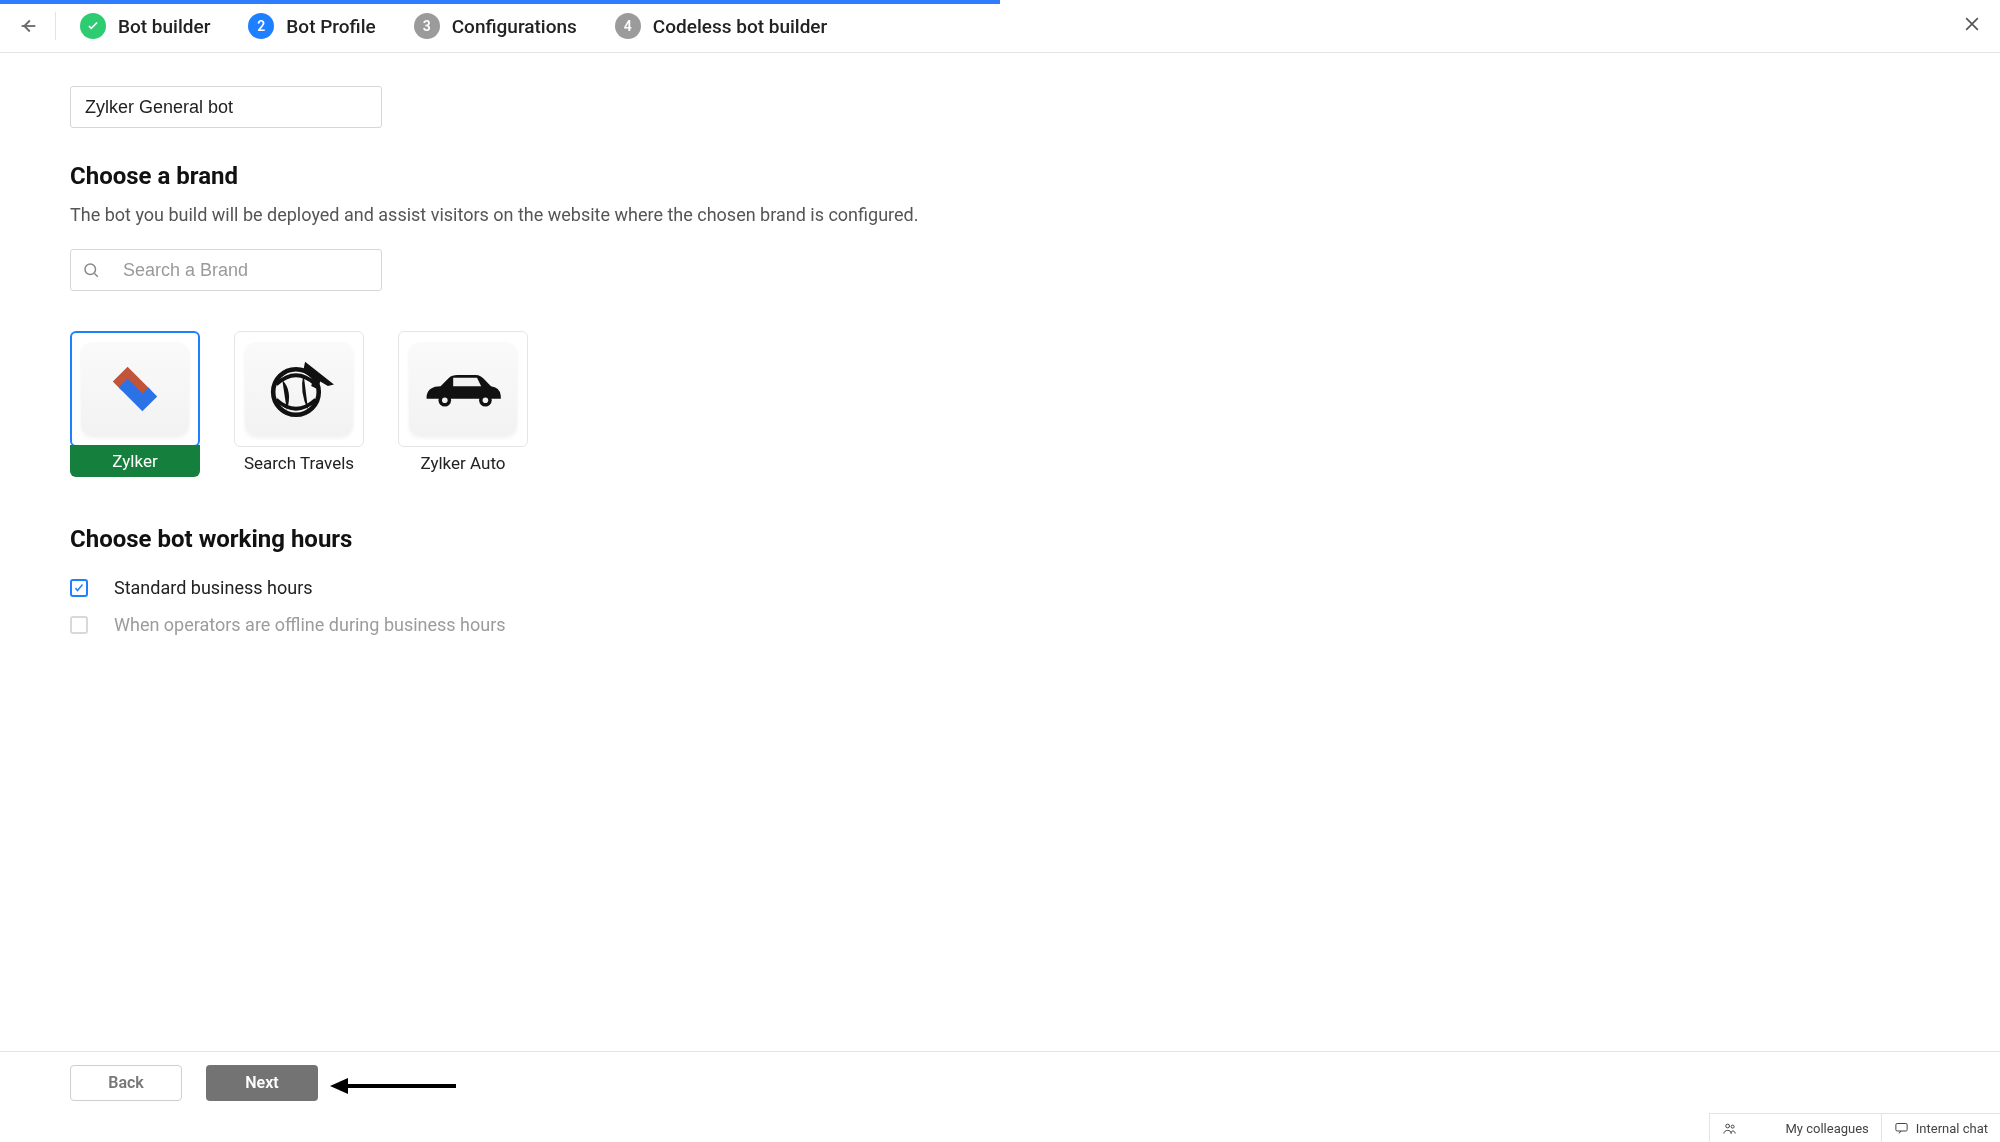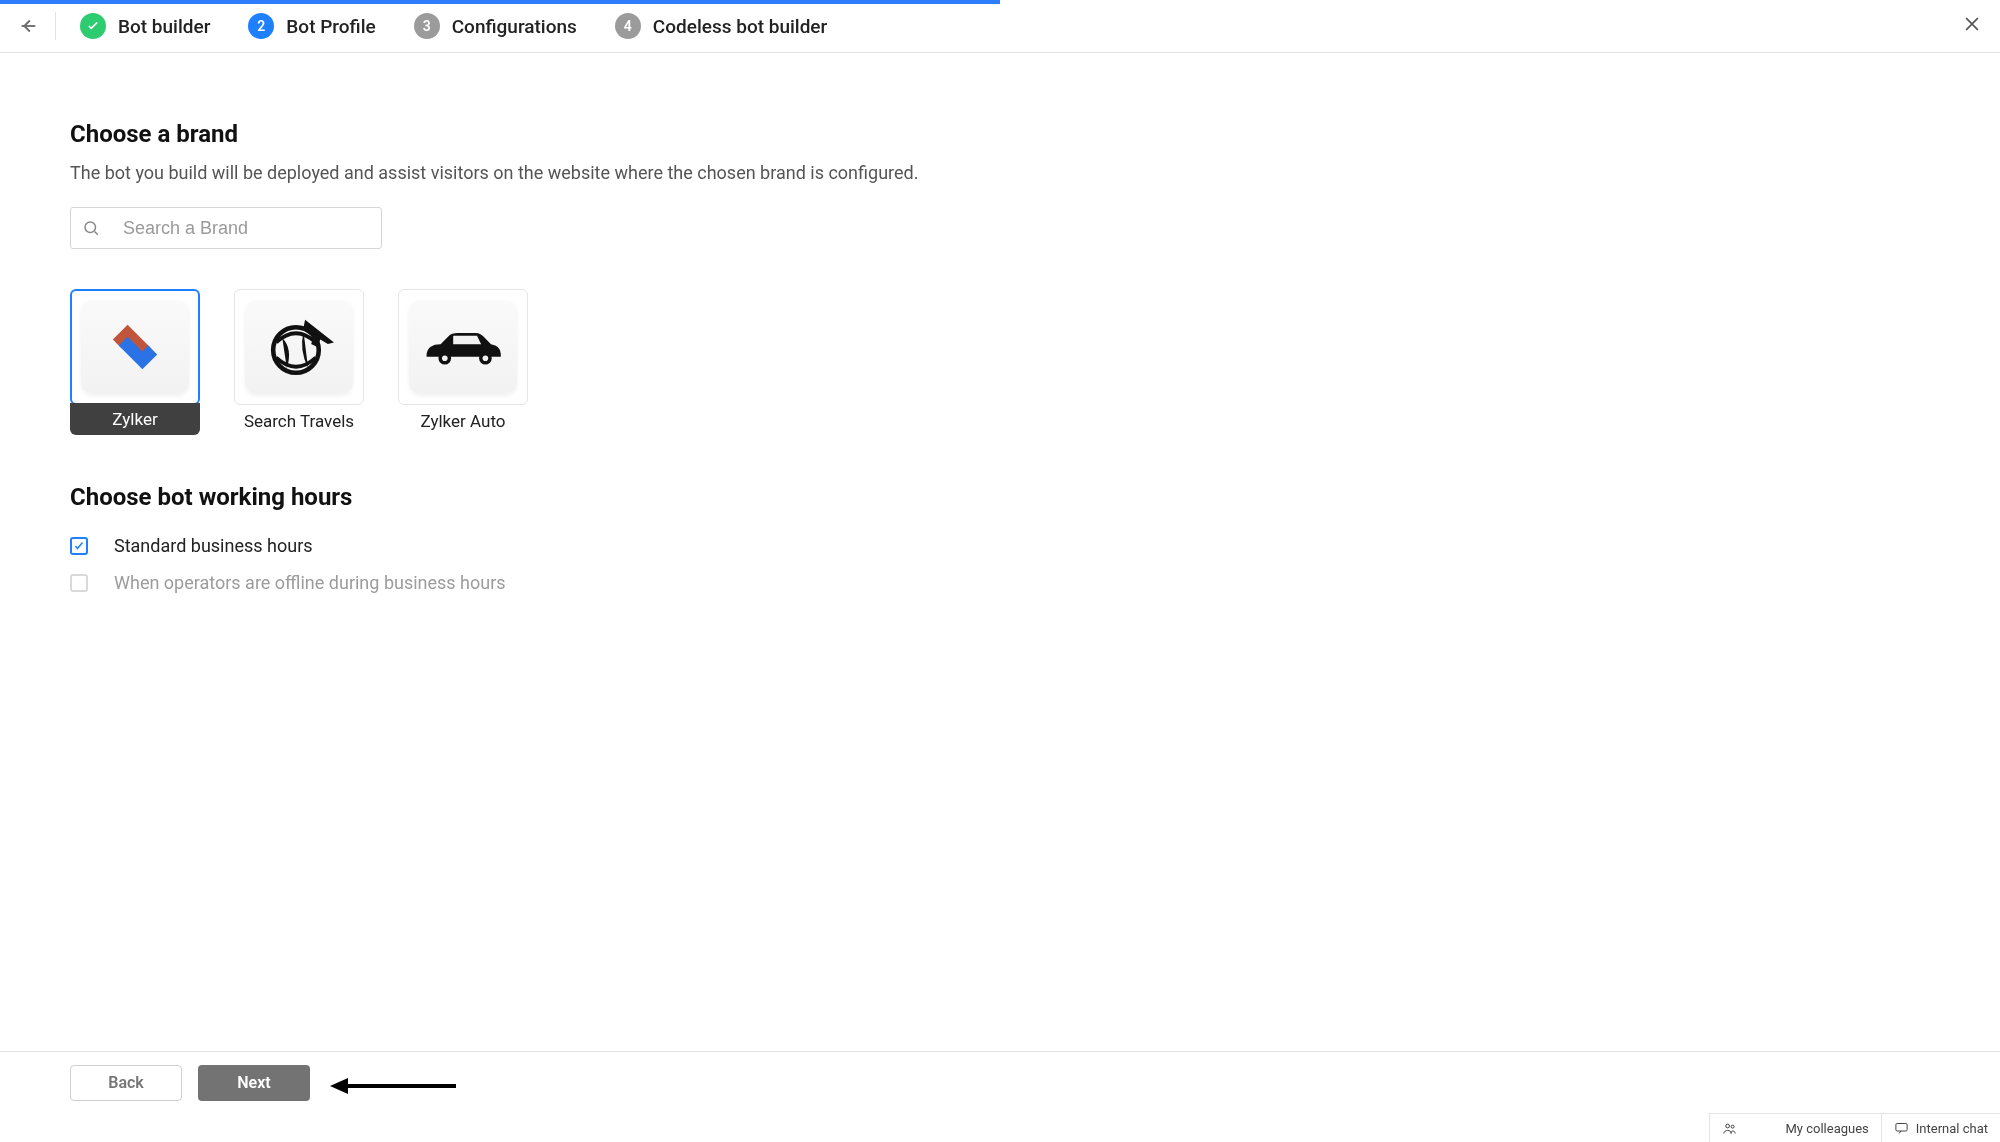--- a/index.html
+++ b/index.html
@@ -33,31 +33,31 @@
   .search-wrap svg { position:absolute; left:12px; top:50%; transform:translateY(-50%); width:18px; height:18px; stroke:#888; fill:none; }
   .search-input { width:312px; height:42px; border:1px solid #d6d6d6; border-radius:3px; padding:0 14px 0 52px; font-size:18px; color:#222; outline:none; }
   .search-input::placeholder { color:#9a9a9a; }
 
   .brand-row { display:flex; gap:34px; margin-top:40px; }
   .brand-card { width:130px; display:flex; flex-direction:column; align-items:center; cursor:pointer; }
   .brand-tile { width:130px; height:116px; border:1px solid #e5e5e5; border-radius:6px; display:flex; align-items:center; justify-content:center; background:#fff; }
   .brand-tile.selected { border:2px solid #1e80ff; }
   .brand-inner { width:108px; height:94px; border-radius:12px; background:linear-gradient(#fafafa,#f2f2f2); display:flex; align-items:center; justify-content:center; box-shadow:0 2px 4px rgba(0,0,0,0.06); }
   .brand-label { width:130px; text-align:center; font-size:17px; padding:6px 0; color:#222; }
-  .brand-label.selected { background:#404040; color:#fff; border-radius:0 0 6px 6px; margin-top:-2px; }
+  .brand-label.selected { background:#15803d; color:#fff; border-radius:0 0 6px 6px; margin-top:-2px; }
 
   .hours-checks { margin-top:24px; display:flex; flex-direction:column; gap:16px; }
   .check-row { display:flex; align-items:center; gap:14px; cursor:pointer; }
   .cbox { width:18px; height:18px; border:2px solid #1e80ff; border-radius:3px; display:flex; align-items:center; justify-content:center; background:#fff; }
   .cbox.unchecked-disabled { border-color:#d9d9d9; }
   .cbox svg { width:12px; height:12px; stroke:#1e80ff; fill:none; stroke-width:3; }
   .check-label { font-size:18px; color:#222;margin-left:12px; }
   .check-label.disabled { color:#9c9c9c; }
 
-  .footer { position:absolute; left:0; right:0; bottom:29px; height:62px; border-top:1px solid #e3e3e3; display:flex; align-items:center; padding:0 70px; gap:16px; background:#fff; }
+  .footer { position:absolute; left:0; right:0; bottom:29px; height:62px; border-top:1px solid #e3e3e3; display:flex; align-items:center; padding:0 70px; gap:24px; background:#fff; }
   .btn { height:36px; min-width:112px; border-radius:4px; font-size:16px; font-weight:600; display:flex; align-items:center; justify-content:center; cursor:pointer; user-select:none; }
   .btn-secondary { border:1px solid #cfcfcf; color:#777; background:#fff; }
   .btn-primary { background:#737373; color:#fff; border:none; }
 
   .annotation-arrow { position:absolute; pointer-events:none; }
 
   .bottom-bar { position:absolute; bottom:0; right:0; height:29px; display:flex; border-top:1px solid #e3e3e3; border-left:1px solid #e3e3e3; background:#fff; font-size:13px; color:#444; }
   .bottom-item { display:flex; align-items:center; gap:7px; padding:0 12px; border-left:1px solid #e3e3e3; cursor:pointer; }
   .bottom-item:first-child { border-left:none;gap:48px; }
   .bottom-item svg { width:15px; height:15px; stroke:#444; fill:none; }
@@ -99,20 +99,21 @@
   </div>
   <div class="header-close">
     <svg viewBox="0 0 24 24" fill="none" stroke-width="2">
         <path d="M5 5l14 14M19 5L5 19"></path>
       </svg>
   </div>
 </div>
 
 <div class="content">
 
+  <input class="text-input" value="Zylker General bot" style="">
 
   <div class="section-title">Choose a brand</div>
   <div class="section-sub">The bot you build will be deployed and assist visitors on the website where the chosen brand is configured.</div>
 
   <div class="search-wrap">
     <svg viewBox="0 0 24 24" stroke-width="2">
         <circle cx="11" cy="11" r="7"></circle>
         <path d="M21 21l-4.3-4.3"></path>
       </svg>
     <input class="search-input" placeholder="Search a Brand" style="">

